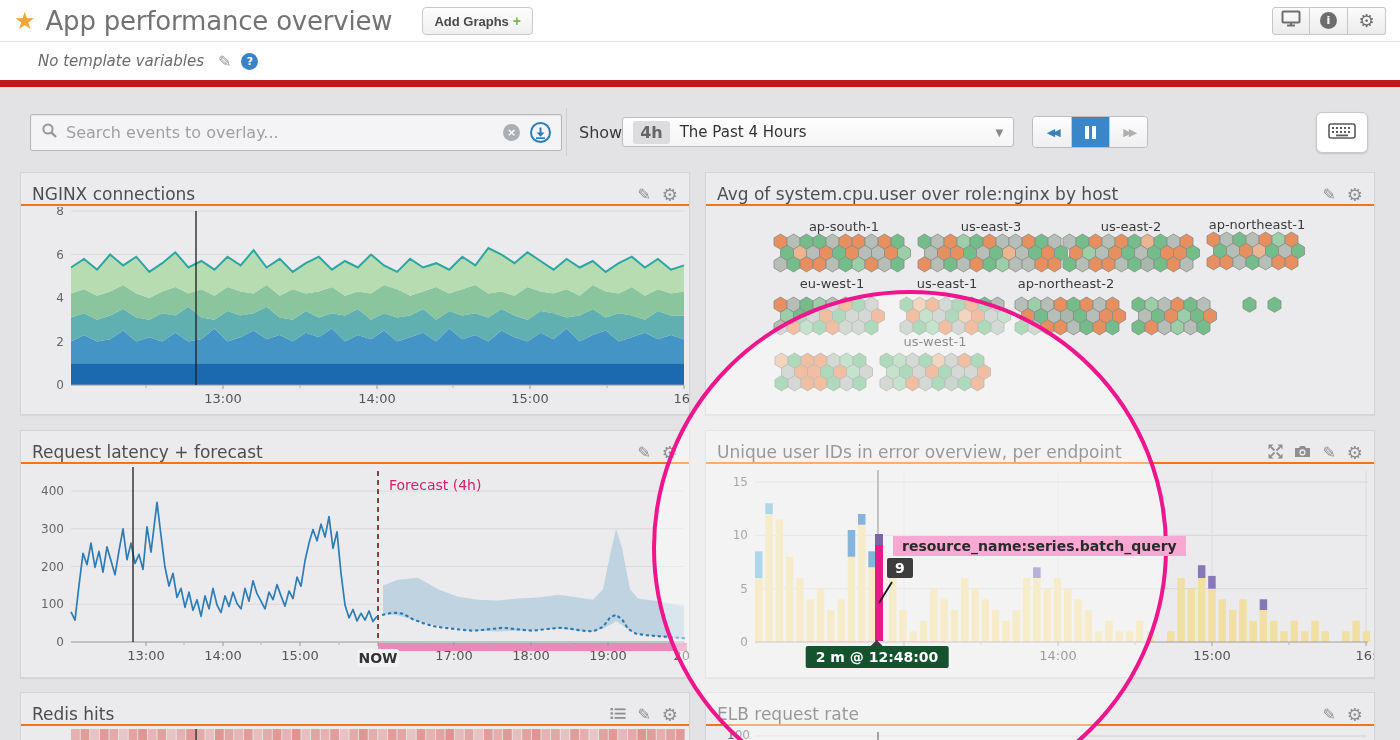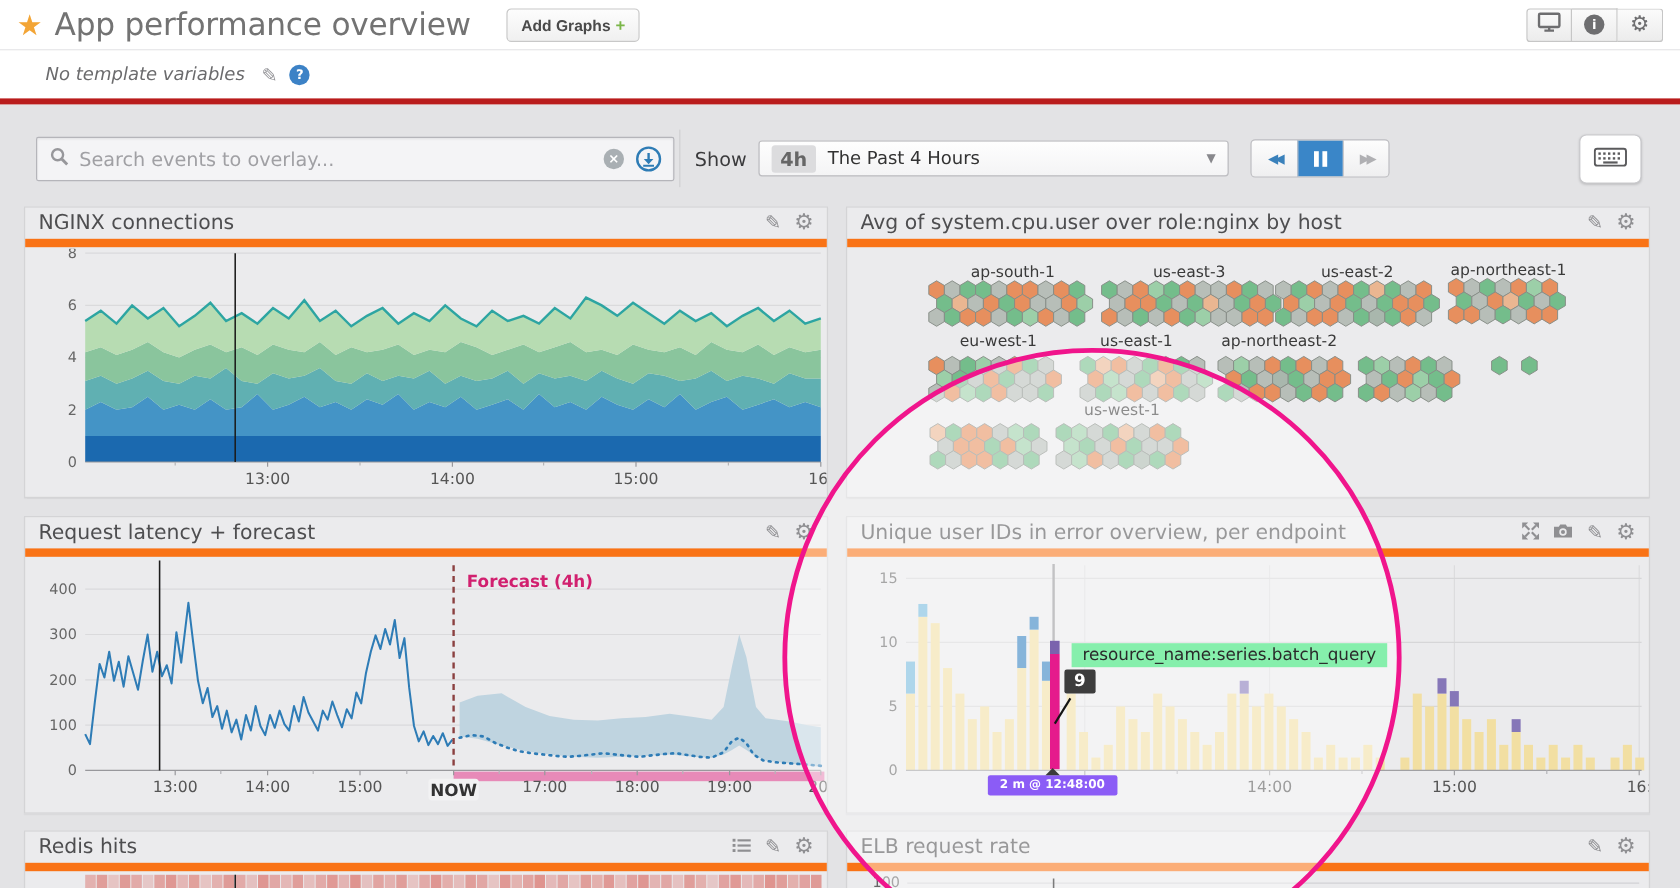--- a/index.html
+++ b/index.html
@@ -21,40 +21,40 @@
             background:linear-gradient(#fbfbfb,#ececec); border:1px solid #c6c6c6; border-left-width:0;
             cursor:pointer; color:#6e6e70; }
   .tr-btn:first-child { border-left-width:1px; border-radius:3px 0 0 3px; }
   .tr-btn:last-child { border-radius:0 3px 3px 0; }
   .info-circle { width:17px; height:17px; border-radius:50%; background:#6e6e70; color:#fff;
                  font-size:11px; font-weight:bold; display:flex; align-items:center; justify-content:center; }
   .gear-glyph { font-size:18px; line-height:1; }
 
   
   .varbar { position:absolute; left:0; top:42px; width:1400px; height:45px; background:#ffffff;
-            border-bottom:5px solid #b91c1c; display:flex; align-items:center; padding:0 38px; }
+            border-bottom:7px solid #b91c1c; display:flex; align-items:center; padding:0 38px; }
   .tmpl-text { font-style:italic; font-size:15px; color:#6b6b6d; margin-right:14px; }
   .pencil-sm { color:#97979b; font-size:16px; margin-right:10px; cursor:pointer; }
   .help-circle { width:17px; height:17px; border-radius:50%; background:#3c82c6; color:#fff;
                  font-size:11px; font-weight:bold; display:flex; align-items:center; justify-content:center; cursor:pointer; }
 
   
   .searchbox { position:absolute; left:30px; top:114px; width:532px; height:37px; background:#f4f4f6;
                border:1px solid #b5b5ba; border-radius:2px; display:flex; align-items:center; padding:0 10px;
                box-shadow:inset 0 1px 2px rgba(0,0,0,.07); }
   .searchbox input { flex:1; border:none; outline:none; background:transparent; font-size:16px; color:#555;
                      font-family:inherit; margin-left:8px; }
   .searchbox input::placeholder { color:#a0a0a4; }
   .clear-circ { width:17px; height:17px; border-radius:50%; background:#a9afb3; color:#fff; font-size:11px;
                 font-weight:bold; display:flex; align-items:center; justify-content:center; cursor:pointer; margin-right:10px; }
   .dl-circ { width:21px; height:21px; border-radius:50%; border:2px solid #2e7cb5; display:flex;
              align-items:center; justify-content:center; cursor:pointer; }
   .toolbar-right { position:absolute; left:566px; top:108px; width:620px; height:48px;
                    border-left:1px solid #d0d0d3; display:flex; align-items:center; padding-left:12px; }
-  .show-label { font-size:16px; color:#3a3a3c; margin-right:10px; }
+  .show-label { font-size:16px; color:#3a3a3c; margin-right:0; }
   .timepicker { width:392px; height:30px; background:linear-gradient(#fefefe,#f4f4f5); border:1px solid #bdbdc1;
                 border-radius:3px; display:flex; align-items:center; padding:0 10px; cursor:pointer; }
   .range-badge { background:#dcdcde; border-radius:3px; color:#666; font-size:16px; font-weight:bold;
                  padding:2px 7px; margin-right:10px; }
   .range-label { font-size:15px; color:#333; flex:1; }
   .caret { font-size:10px; color:#88888c; }
   .playgroup { display:flex; margin-left:18px; border-radius:4px; overflow:hidden; border:1px solid #bdbdc1; }
   .play-btn { width:38px; height:30px; display:flex; align-items:center; justify-content:center;
               background:linear-gradient(#fdfdfd,#efeff0); border-left:1px solid #c9c9cc; cursor:pointer; }
   .play-btn:first-child { border-left:none; }
@@ -62,47 +62,47 @@
   .fwd-glyph { color:#b0b0b3; font-size:11px; letter-spacing:-3px; }
   .pause-btn { background:#3a86c8; }
   .pause-bars { display:flex; gap:3px; }
   .pause-bars span { display:block; width:4px; height:13px; background:#fff; }
   .kbd-btn { position:absolute; left:1316px; top:112px; width:52px; height:41px; background:#ffffff;
              border:1px solid #c9c9cc; border-radius:6px; box-shadow:0 1px 2px rgba(0,0,0,.15);
              display:flex; align-items:center; justify-content:center; cursor:pointer; }
 
   
   .widget { position:absolute; background:#ebebed; border:1px solid #d4d4d6; box-shadow:0 1px 1px rgba(0,0,0,.05); }
-  .whead { height:33px; display:flex; align-items:center; padding:0 11px; border-bottom:7px solid #f97316; }
+  .whead { height:33px; display:flex; align-items:flex-end; padding:0 11px; border-bottom:2px solid #f97316; }
   .wtitle { flex:1; font-size:17px; color:#4e4e50; white-space:nowrap; overflow:hidden; }
   .wicons { display:flex; align-items:center; gap:11px; }
   .wicon { color:#8f8f92; font-size:16px; line-height:1; cursor:pointer; }
   .wicon.gear { font-size:18px; }
   .wbody { position:absolute; left:0; top:34px; right:0; bottom:0; overflow:hidden; }
   .wbody svg { display:block; }
   svg text { font-family:"DejaVu Sans","Liberation Sans",sans-serif; }
 
-  .forecast-label { position:absolute; left:368px; top:12px; font-size:14px; font-weight:bold; color:#d1206f; }
+  .forecast-label { position:absolute; left:368px; top:12px; font-size:14px; font-weight:normal; color:#d1206f; }
 
   
   .spotlight { position:absolute; left:652px; top:290px; width:516px; height:516px; border-radius:50%;
                border:4px solid #f0158c; background:rgba(255,255,255,0.42); z-index:50; pointer-events:none; }
 
   
   .hl { position:absolute; z-index:60; pointer-events:none; }
   #hl-cursor { left:877px; top:470px; width:2px; height:171px; background:#c2c2c4; }
   #hl-bar { left:875px; top:545px; width:8px; height:96px; background:#e51b8c; }
   #hl-cap { left:875px; top:534px; width:8px; height:11px; background:#7a62ad; }
-  #hl-label { left:893px; top:536px; background:#86efac; color:#2a2a2a; font-size:14px; font-weight:normal;
+  #hl-label { left:893px; top:536px; background:#f9a8d4; color:#2a2a2a; font-size:14px; font-weight:bold;
               padding:2px 9px; white-space:nowrap;text-align:center; }
   #hl-badge { left:887px; top:558px; background:#3d3d3d; color:#fff; font-size:14px; font-weight:bold;
               padding:2px 8px; border-radius:2px; }
   #hl-connector { left:876px; top:580px; }
-  #hl-timebox { left:877px; top:646px; transform:translateX(-50%); background:#8b5cf6; color:#fff;
-                font-size:10px; font-weight:bold; padding:3px 10px; border-radius:2px; white-space:nowrap; }
+  #hl-timebox { left:877px; top:646px; transform:translateX(-50%); background:#14532d; color:#fff;
+                font-size:14px; font-weight:bold; padding:3px 10px; border-radius:2px; white-space:nowrap; }
   #hl-timebox::before { content:""; position:absolute; left:50%; top:-6px; transform:translateX(-50%);
                         border:6px solid transparent; border-bottom-color:#3b3b3b; border-top:none; }
 </style>
 </head>
 <body>
 
 <div class="canvas">
 
   <div class="topbar">
     <span class="star">★</span>

